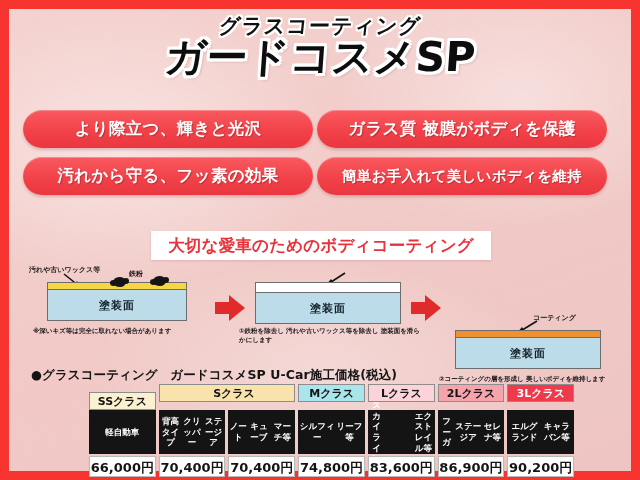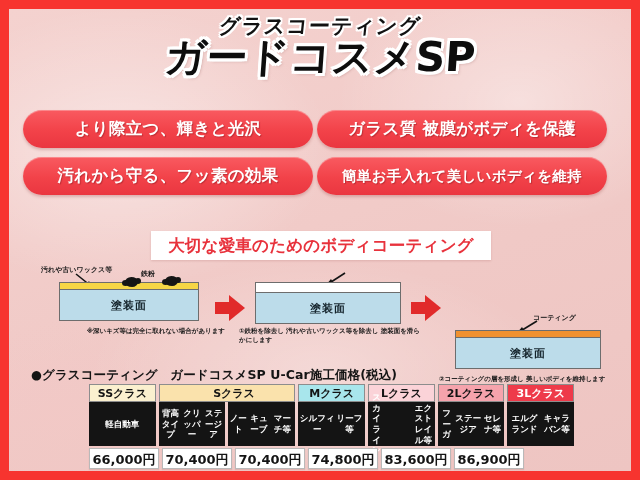--- a/index.html
+++ b/index.html
@@ -58,21 +58,21 @@
   .banner{
     position:absolute;left:142px;top:222px;width:340px;height:29px;
     background:#fff;display:flex;align-items:center;justify-content:center;
     color:#e8323c;font-weight:bold;font-size:16.5px;letter-spacing:.2px;
     box-shadow:0 1px 2px rgba(160,80,80,.22);
   }
 
   
   .diagram{position:absolute;left:10px;top:256px;width:602px;height:92px;}
   .panel{position:absolute;top:0;width:178px;height:92px;}
-  .p1{left:18px;text-align:right;} .p2{left:218px;} .p3{left:418px;margin-top:48px;}
+  .p1{left:6px;} .p2{left:218px;} .p3{left:418px;margin-top:48px;}
 
   .lbl{position:absolute;font-size:7px;font-weight:bold;color:#1a1a1a;white-space:nowrap;}
 
   .stack{position:absolute;left:22px;top:17px;width:140px;}
   .stack.s2{left:18px;width:146px;}
   .stack.s3{left:18px;width:146px;}
   .layer-top{height:7px;border:1px solid #6d6d6d;border-bottom:none;box-sizing:border-box;}
   .layer-yellow{background:#f6d645;}
   .layer-white{background:#ffffff;height:10px;}
   .layer-orange{background:#f0912f;}
@@ -186,21 +186,21 @@
         <div class="layer-top layer-orange"></div>
         <div class="layer-base">塗装面</div>
       </div>
       <div class="caption">②コーティングの層を形成し 美しいボディを維持します</div>
     </div>
   </div>
 
   <div class="price-title">●グラスコーティング　ガードコスメSP U-Car施工価格(税込)</div>
   <div class="table">
     <div class="trow" id="row-class">
-          <div class="cell hcell" style="width: 70px; background: rgb(251, 240, 207); color: rgb(20, 20, 20);">SSクラス</div>
+          <div class="cell hcell" style="width: 70px; background: rgb(251, 240, 207); color: rgb(20, 20, 20); margin-top: 8px;">SSクラス</div>
           <div class="cell hcell" style="width: 143px; background: rgb(250, 226, 172); color: rgb(20, 20, 20); padding-left: 14px;">Sクラス</div>
           <div class="cell hcell" style="width: 70px; background: rgb(168, 230, 236); color: rgb(20, 20, 20);">Mクラス</div>
           <div class="cell hcell" style="width: 70px; background: rgb(251, 211, 216); color: rgb(20, 20, 20);">Lクラス</div>
           <div class="cell hcell" style="width: 70px; background: rgb(246, 163, 172); color: rgb(20, 20, 20);">2Lクラス</div>
           <div class="cell hcell" style="width: 70px; background: rgb(238, 58, 74); color: rgb(255, 255, 255);">3Lクラス</div>
         </div>
     <div class="trow" id="row-model">
           <div class="cell mcell" style="width: 70px;">
             <div>軽自動車</div>
           </div>
@@ -232,17 +232,18 @@
             <div>キャラバン等</div>
           </div>
         </div>
     <div class="trow" id="row-price">
           <div class="cell pcell" style="width: 70px;">66,000円</div>
           <div class="cell pcell" style="width: 70px;">70,400円</div>
           <div class="cell pcell" style="width: 70px;">70,400円</div>
           <div class="cell pcell" style="width: 70px;">74,800円</div>
           <div class="cell pcell" style="width: 70px;">83,600円</div>
           <div class="cell pcell" style="width: 70px;">86,900円</div>
+          <div class="cell pcell" style="width: 70px;">90,200円</div>
         </div>
   </div>
 
  </div>
 </div>
 
 </body></html>

